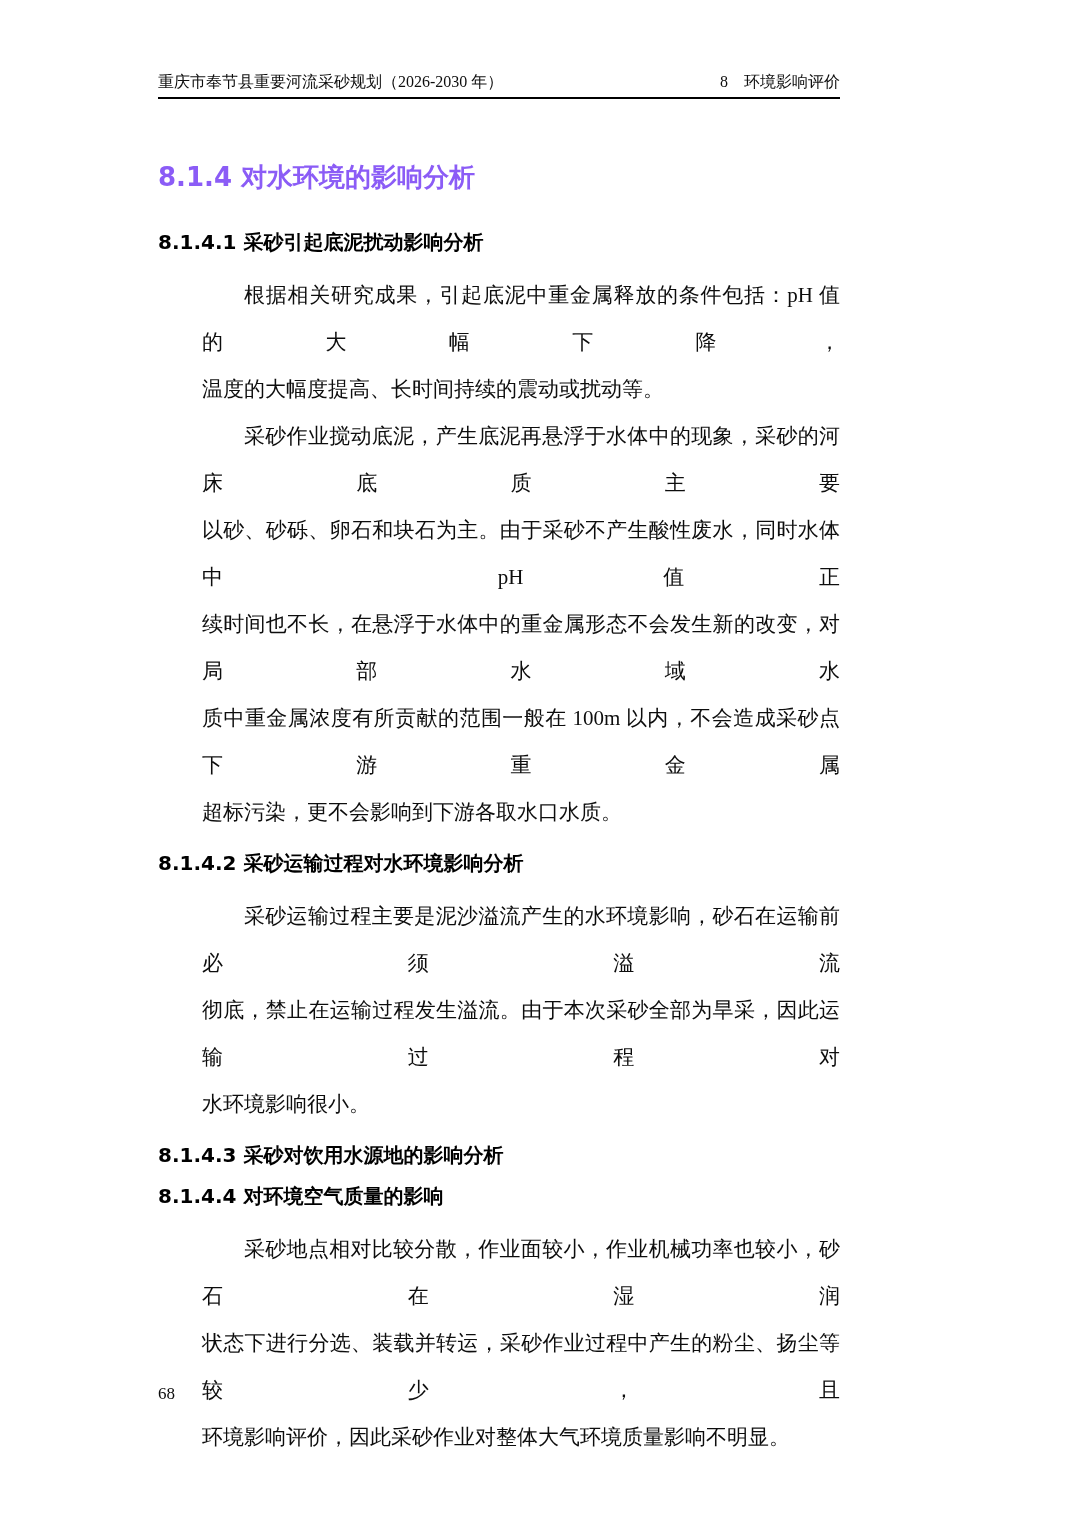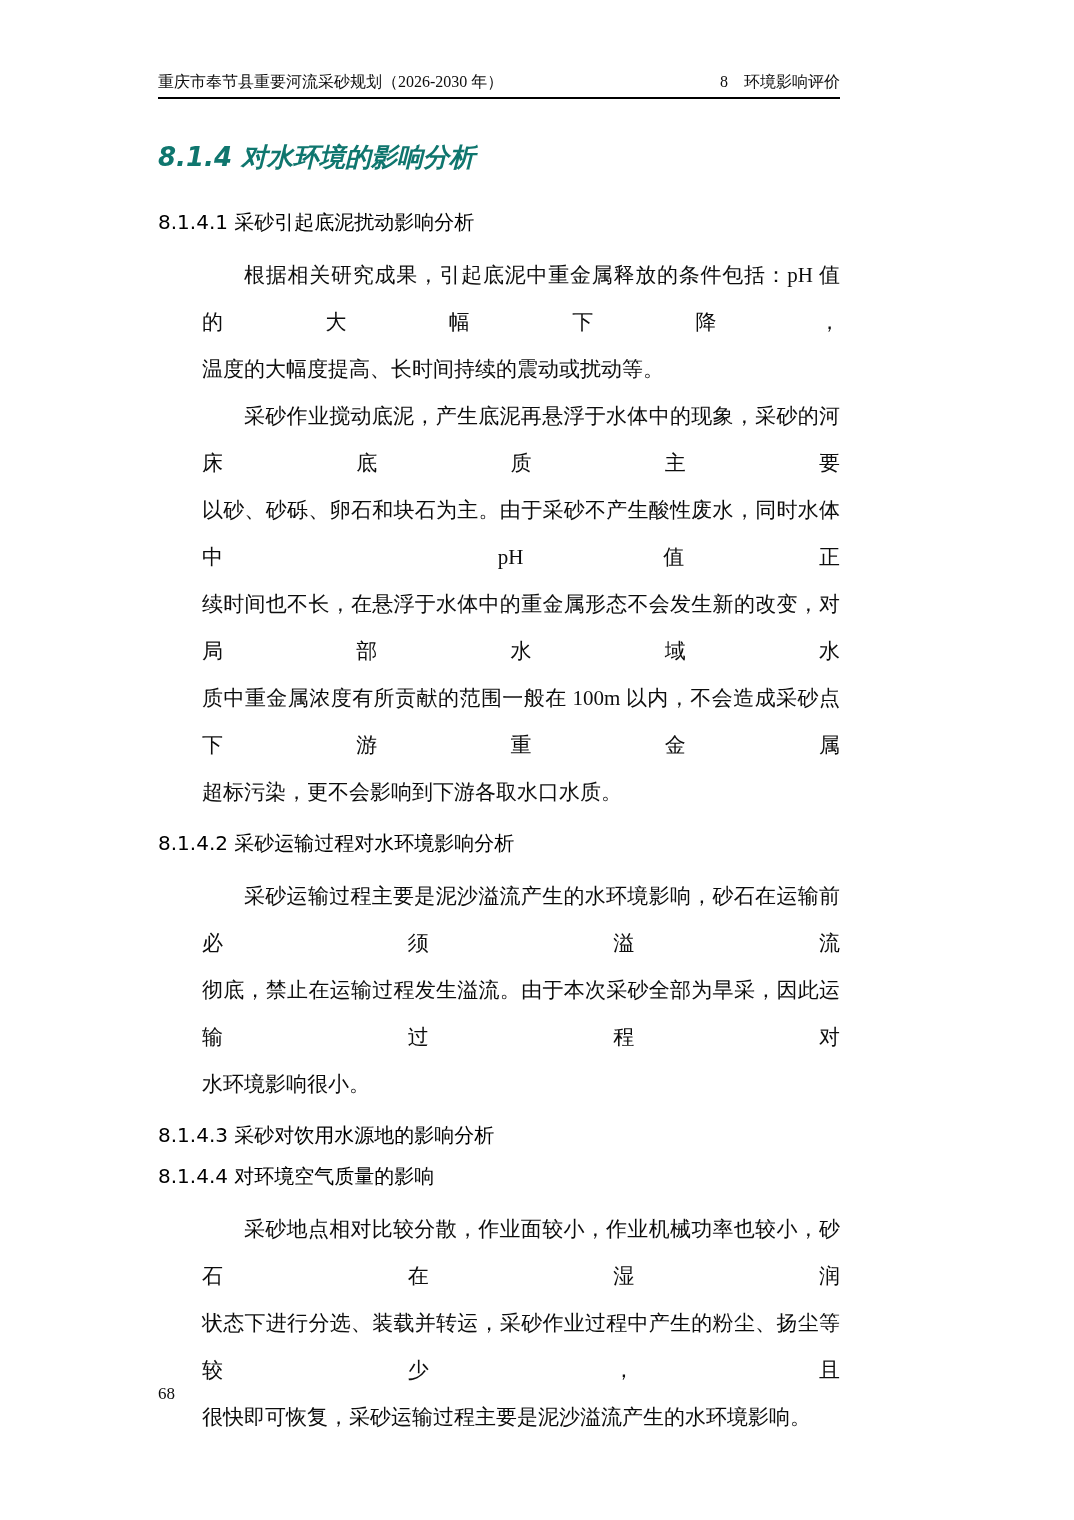--- a/index.html
+++ b/index.html
@@ -29,32 +29,31 @@
   .header-rule {
     margin-top: 5px;
     border-bottom: 2px solid #000000;
     height: 0;
   }
   
   .content {
     padding: 0 158px;
   }
   h1.doc-title {
-    margin: 42px 0 0 0;
+    margin: 62px 0 0 0;
     font-family: "DejaVu Sans", "Liberation Sans", sans-serif;
     font-weight: bold;
     font-size: 26px;
     line-height: 32px;
-    color: #0f766e;
-    font-style: italic;
+    color: #8b5cf6;
   }
   h2.sec-heading {
     margin: 14px 0 0 0;
     font-family: "DejaVu Sans", "Liberation Sans", sans-serif;
-    font-weight: normal;
+    font-weight: bold;
     font-size: 20px;
     line-height: 27px;
     color: #000000;
   }
   .section:first-of-type h2.sec-heading { margin-top: 36px; }
   .para {
     margin: 16px 0 0 0;
     font-size: 21px;
     line-height: 47px;
   }
@@ -123,21 +122,21 @@
 
     <div class="section">
       <h2 class="sec-heading">8.1.4.3 采砂对饮用水源地的影响分析</h2>
     </div>
 
     <div class="section">
       <h2 class="sec-heading">8.1.4.4 对环境空气质量的影响</h2>
       <div class="para">
         <div class="line first">采砂地点相对比较分散，作业面较小，作业机械功率也较小，砂石在湿润</div>
         <div class="line">状态下进行分选、装载并转运，采砂作业过程中产生的粉尘、扬尘等较少，且</div>
-        <div class="line last">很快即可恢复，采砂运输过程主要是泥沙溢流产生的水环境影响。</div>
+        <div class="line last">环境影响评价，因此采砂作业对整体大气环境质量影响不明显。</div>
       </div>
     </div>
 
   </div>
 
   <div class="footer">
     <span>68</span>
   </div>
 
 </div>

